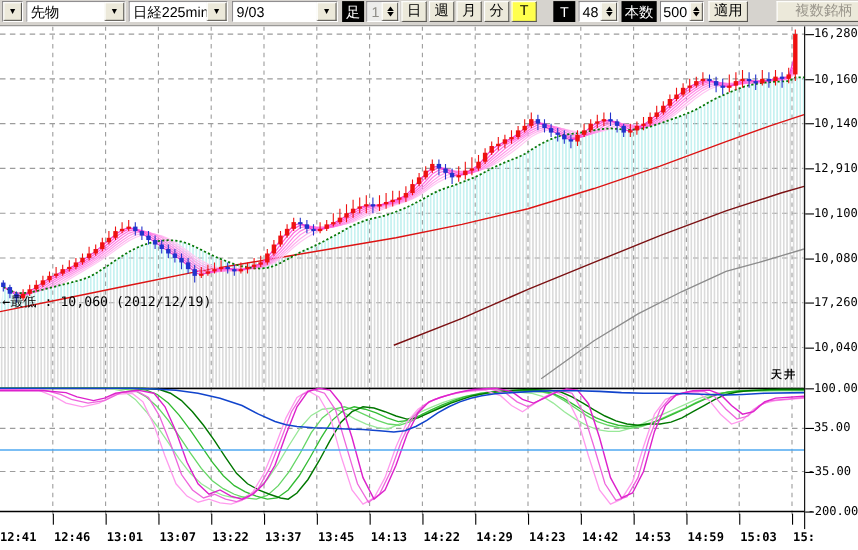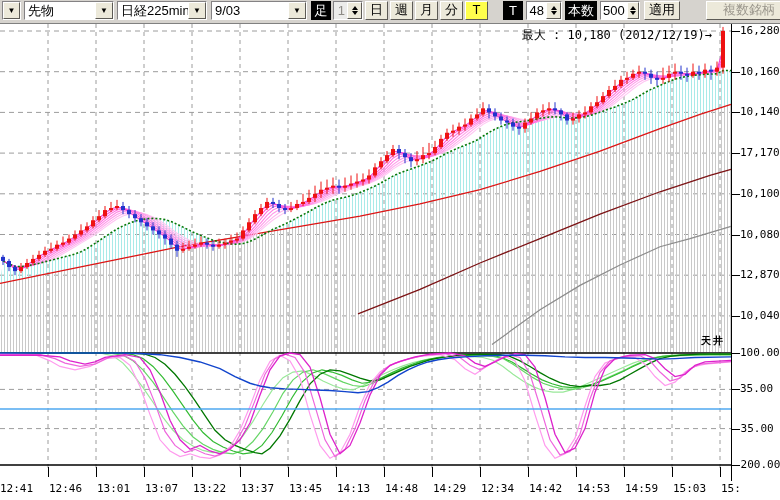--- a/index.html
+++ b/index.html
@@ -35,21 +35,21 @@
   .chartwrap{position:absolute;left:0;top:24px;width:780px;height:476px;background:#fff;}
   #mainplot{position:absolute;left:0;top:0;}
   #oscplot{position:absolute;left:0;top:328px;}
   .vaxis{position:absolute;left:731px;top:0;width:1px;height:457px;background:#000;}
   .ptick{position:absolute;width:8px;height:1px;background:#000;left:732px;}
   .xtick{position:absolute;width:1px;height:10px;background:#000;top:443px;}
   .pricelabel,.osclabel{
     position:absolute;left:740px;font-family:"DejaVu Sans Mono","Liberation Mono",monospace;
     font-size:11px;color:#000;white-space:nowrap;
   }
-  .timelabels{position:absolute;left:0;top:458px;width:740px;height:16px;overflow:hidden;}
+  .timelabels{position:absolute;left:0;top:458px;width:740px;height:16px;overflow:hidden;font-weight:bold;}
   .timelabel{position:absolute;top:0;font-family:"DejaVu Sans Mono","Liberation Mono",monospace;font-size:11px;color:#000;white-space:nowrap;}
   .annot{
     position:absolute;font-family:"DejaVu Sans Mono","Liberation Mono",monospace;
     font-size:12px;color:#000;white-space:nowrap;letter-spacing:0px;
   }
   .ceiling{
     position:absolute;left:701px;top:310px;color:#000000;font-weight:bold;
     font-size:10px;letter-spacing:2px;white-space:nowrap;
   }
 </style>
@@ -441,24 +441,24 @@
       <div class="ptick" style="top: 129.1px;"></div>
       <div class="ptick" style="top: 169.8px;"></div>
       <div class="ptick" style="top: 210.5px;"></div>
       <div class="ptick" style="top: 251.2px;"></div>
       <div class="ptick" style="top: 291.9px;"></div>
     </div>
   <div id="pricelabels">
       <div class="pricelabel" style="top: 0px;">16,280</div>
       <div class="pricelabel" style="top: 40.7px;">10,160</div>
       <div class="pricelabel" style="top: 81.4px;">10,140</div>
-      <div class="pricelabel" style="top: 122.1px;">17,170</div>
+      <div class="pricelabel" style="top: 122.1px;">12,910</div>
       <div class="pricelabel" style="top: 162.8px;">10,100</div>
       <div class="pricelabel" style="top: 203.5px;">10,080</div>
-      <div class="pricelabel" style="top: 244.2px;">12,870</div>
+      <div class="pricelabel" style="top: 244.2px;">17,260</div>
       <div class="pricelabel" style="top: 284.9px;">10,040</div>
     </div>
   <div id="oscticks">
       <div class="ptick" style="top: 329px;"></div>
       <div class="ptick" style="top: 365.4px;"></div>
       <div class="ptick" style="top: 404.6px;"></div>
       <div class="ptick" style="top: 441px;"></div>
     </div>
   <div id="osclabels">
       <div class="osclabel" style="top: 322px;">100.00</div>
@@ -485,27 +485,27 @@
     </div>
   <div class="timelabels" id="timelabels">
       <div class="timelabel" style="left: 0px;">12:41</div>
       <div class="timelabel" style="left: 49px;">12:46</div>
       <div class="timelabel" style="left: 97px;">13:01</div>
       <div class="timelabel" style="left: 145px;">13:07</div>
       <div class="timelabel" style="left: 193px;">13:22</div>
       <div class="timelabel" style="left: 241px;">13:37</div>
       <div class="timelabel" style="left: 289px;">13:45</div>
       <div class="timelabel" style="left: 337px;">14:13</div>
-      <div class="timelabel" style="left: 385px;">14:48</div>
+      <div class="timelabel" style="left: 385px;">14:22</div>
       <div class="timelabel" style="left: 433px;">14:29</div>
-      <div class="timelabel" style="left: 481px;">12:34</div>
+      <div class="timelabel" style="left: 481px;">14:23</div>
       <div class="timelabel" style="left: 529px;">14:42</div>
       <div class="timelabel" style="left: 577px;">14:53</div>
       <div class="timelabel" style="left: 625px;">14:59</div>
       <div class="timelabel" style="left: 673px;">15:03</div>
       <div class="timelabel" style="left: 721px;">15:</div>
     </div>
 
-  <div class="annot" style="top:3px;right:68px;">
-    <span>最大 : 10,180 (2012/12/19)</span><span>→</span>
+  <div class="annot" style="top:242px;left:2px;">
+    <span>←最低 : 10,060 (2012/12/19)</span>
   </div>
   <div class="ceiling">天井</div>
 </div>
 
 </body></html>

